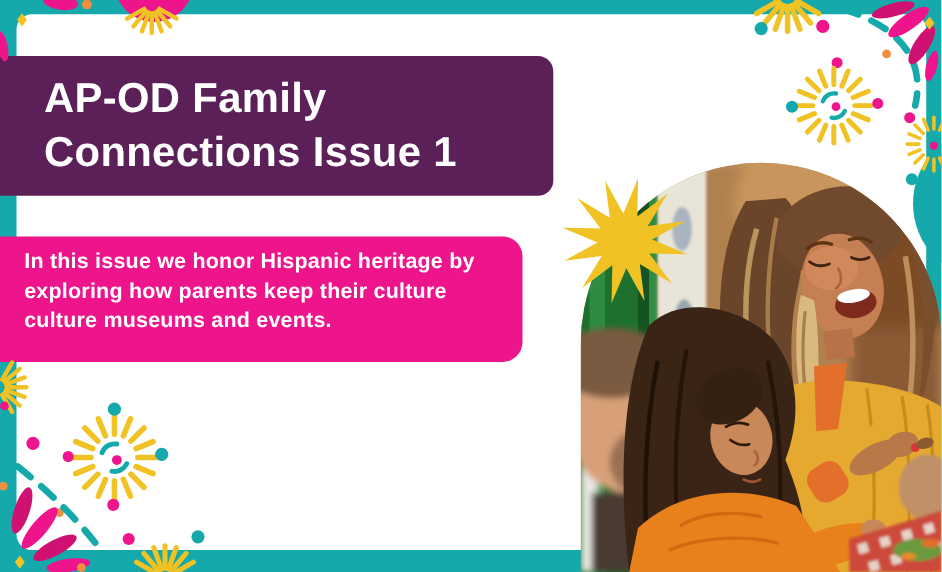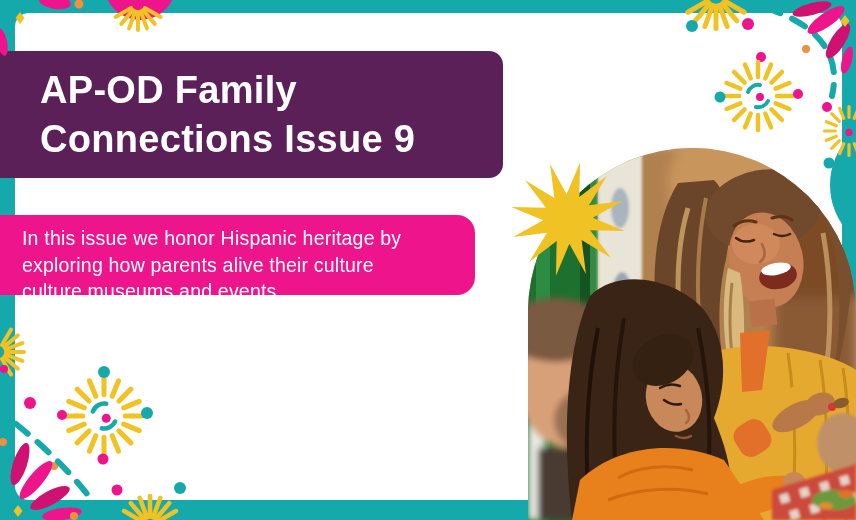--- a/index.html
+++ b/index.html
@@ -32,23 +32,23 @@
   .photo-arch svg{display:block;width:328px;height:372px;}
   .star-burst{position:absolute;left:500px;top:151px;pointer-events:none;}
   .title-box{
     position:absolute;left:0;top:51px;width:503px;height:127px;
     background:var(--title-purple);border-radius:0 14px 14px 0;
     color:var(--text-white);font-weight:bold;font-size:38px;line-height:49px;
     padding:15px 0 0 40px;box-sizing:border-box;letter-spacing:.3px;
     white-space:nowrap;
   }
   .intro-box{
-    position:absolute;left:0;top:215px;width:475px;height:80px;
+    position:absolute;left:0;top:215px;width:475px;height:114px;
     background:var(--intro-pink);border-radius:0 18px 18px 0;
-    color:var(--text-white);font-weight:normal;font-size:19.5px;line-height:26.5px;
+    color:var(--text-white);font-weight:bold;font-size:19.5px;line-height:26.5px;
     padding:10px 0 0 22px;box-sizing:border-box;letter-spacing:.2px;
     white-space:nowrap;overflow:hidden;
   }
   .decor{position:absolute;left:0;top:0;width:856px;height:520px;pointer-events:none;}
   
   .f-pink{fill:var(--intro-pink);}   .f-dpink{fill:var(--dark-pink);}
   .f-teal{fill:var(--frame-teal);}   .f-yellow{fill:var(--accent-yellow);}
   .f-orange{fill:var(--accent-orange);}
   .s-teal{stroke:var(--frame-teal);} .s-yellow{stroke:var(--accent-yellow);}
   .dash{fill:none;stroke-width:6;stroke-linecap:round;stroke-dasharray:15 13;}
@@ -188,26 +188,26 @@
       </g>
     </svg>
   </div>
 
   <svg class="star-burst" width="136" height="136" viewBox="-68 -68 136 136">
     <polygon class="f-yellow" transform="rotate(12)" points="58,0 24,6.5 50,29 17.7,17.7 29,50 6.5,24 0,58 -6.5,24 -29,50 -17.7,17.7 -50,29 -24,6.5 -58,0 -24,-6.5 -50,-29 -17.7,-17.7 -29,-50 -6.5,-24 0,-58 6.5,-24 29,-50 17.7,-17.7 50,-29 24,-6.5"></polygon>
   </svg>
 
   <div class="title-box">
     <div>AP-OD Family</div>
-    <div>Connections Issue 9</div>
+    <div>Connections Issue 1</div>
   </div>
 
   <div class="intro-box">
     <div>In this issue we honor Hispanic heritage by</div>
-    <div>exploring how parents alive their culture</div>
+    <div>exploring how parents keep their culture</div>
     <div>culture museums and events.</div>
   </div>
 
   <svg class="decor" viewBox="0 0 856 520">
     <defs>
       <g id="rays16" fill="none" stroke-linecap="round" stroke-width="4.5">
         <line x1="19" y1="0" x2="34" y2="0"></line>
           <line x1="17.6" y1="7.3" x2="31.4" y2="13"></line>
         <line x1="13.4" y1="13.4" x2="24" y2="24"></line>
           <line x1="7.3" y1="17.6" x2="13" y2="31.4"></line>

